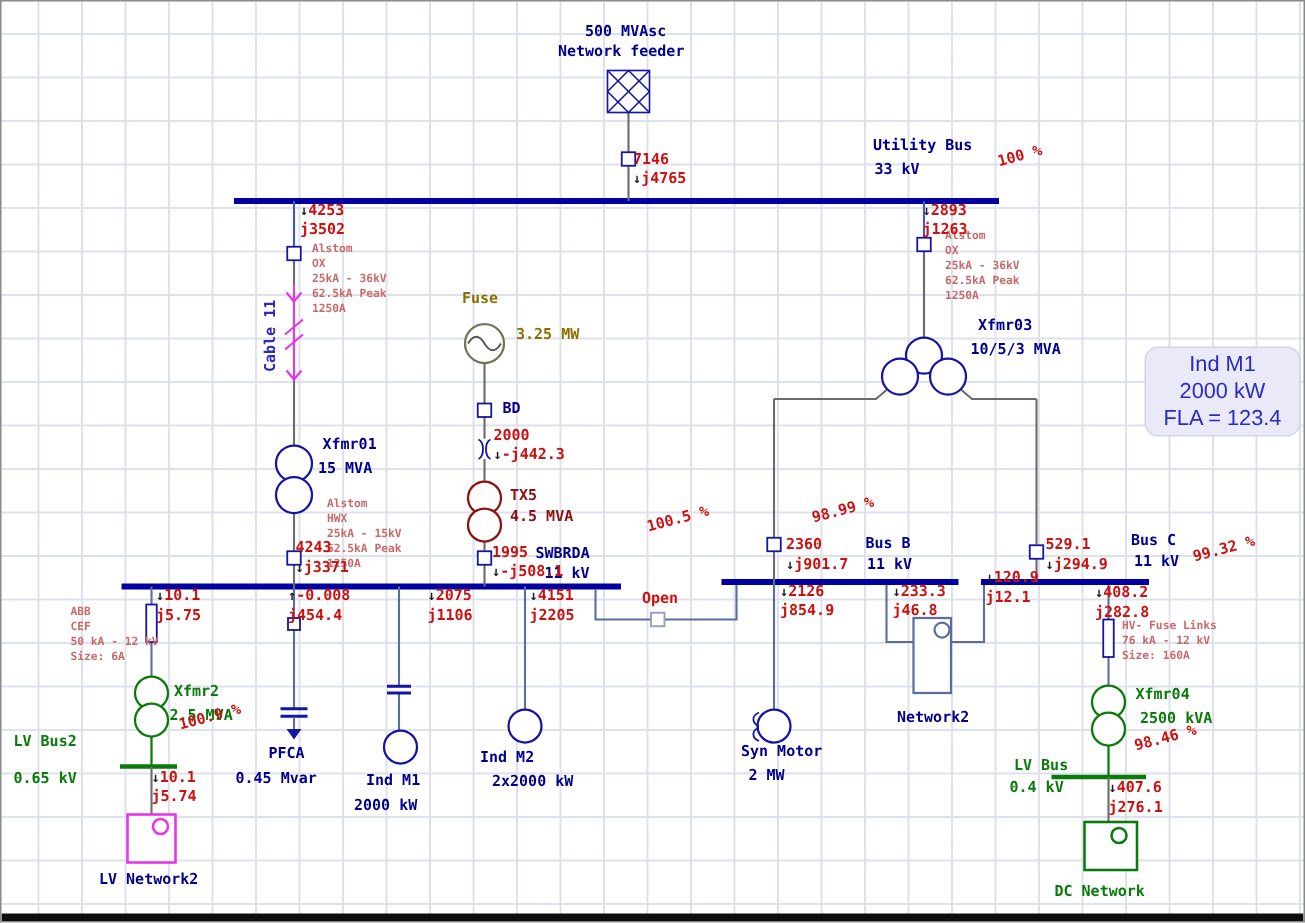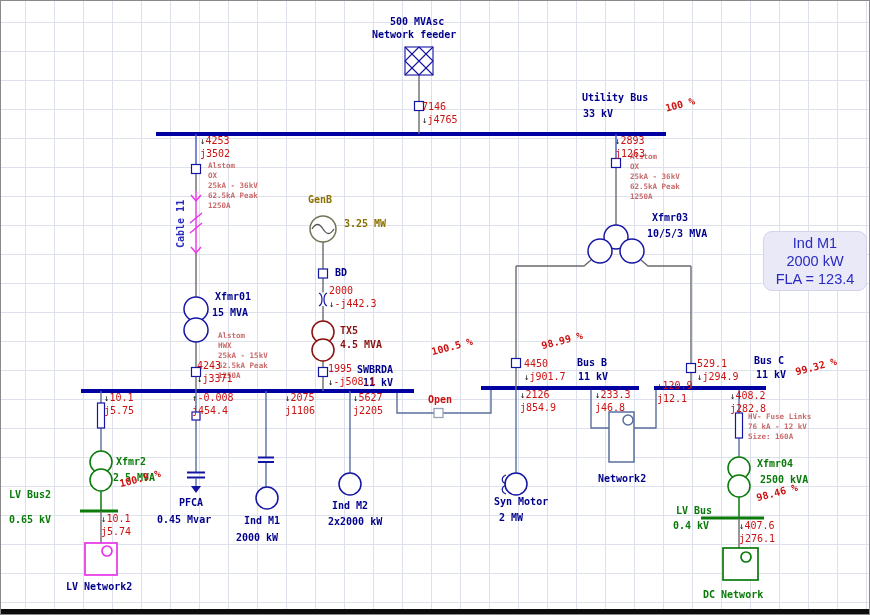--- a/index.html
+++ b/index.html
@@ -28,21 +28,21 @@
   .nvl{stroke:#1515a3;stroke-width:1.2;fill:none}
   .gst{stroke:#737355;stroke-width:1.5;fill:#fff}
   .hatch{stroke:#1515a3;stroke-width:1.1}
   .lbl{position:absolute;font-size:10px;font-weight:bold;color:#00008b;white-space:nowrap;line-height:11px}
   .grn{color:#0a7a0a}
   .olv{color:#8b7000}
   .drd{color:#8b1010}
   .redb{color:#cc1111}
   .pct{position:absolute;font-size:10px;font-weight:bold;color:#cc1111;white-space:nowrap;transform:rotate(-15deg)}
   .vlabel{position:absolute;font-size:10px;font-weight:bold;color:#2a2ac0;white-space:nowrap;transform:rotate(-90deg);transform-origin:0 0}
-  .flow{position:absolute;font-size:10px;font-weight:normal;color:#cc1111;white-space:nowrap;line-height:11.5px}
+  .flow{position:absolute;font-size:10px;font-weight:bold;color:#cc1111;white-space:nowrap;line-height:11.5px}
   .arr{color:#1a1a1a;font-size:9px}
   .dev{position:absolute;font-size:7.5px;font-weight:bold;color:#c96a6a;white-space:nowrap;line-height:10px}
   .infobox{position:absolute;left:762px;top:230px;width:102px;height:58px;background:#e9e9f8;
     border:1px solid #d3d3ea;border-radius:9px;display:flex;flex-direction:column;align-items:center;
     justify-content:center;font-family:"Liberation Sans",sans-serif;font-size:14.5px;color:#2a2ac0;line-height:18px}
   .edge{position:absolute;left:0;bottom:0;width:100%;height:5px;background:#0d0d0d}
 </style>
 </head>
 <body>
 
@@ -259,21 +259,21 @@
 <div class="lbl" style="left:371px;top:28px">Network feeder</div>
 
 <div class="lbl" style="left:581px;top:91px">Utility Bus</div>
 <div class="lbl" style="left:582px;top:107px">33 kV</div>
 <div class="pct" style="left:664px;top:98px">100 %</div>
 
 <div class="vlabel" style="left:174px;top:247px">Cable 11</div>
 <div class="lbl" style="left:214px;top:290px">Xfmr01</div>
 <div class="lbl" style="left:211px;top:306px">15 MVA</div>
 
-<div class="lbl olv" style="left:307px;top:193px">GenB</div>
+<div class="lbl olv" style="left:307px;top:193px">Fuse</div>
 <div class="lbl olv" style="left:343px;top:217px">3.25 MW</div>
 <div class="lbl" style="left:334px;top:266px">BD</div>
 <div class="lbl drd" style="left:339px;top:324px">TX5</div>
 <div class="lbl drd" style="left:339px;top:338px">4.5 MVA</div>
 
 <div class="lbl" style="left:356px;top:363px">SWBRDA</div>
 <div class="lbl" style="left:362px;top:376px">11 kV</div>
 <div class="pct" style="left:430px;top:340px">100.5 %</div>
 
 <div class="lbl redb" style="left:427px;top:393px">Open</div>
@@ -290,21 +290,21 @@
 <div class="pct" style="left:794px;top:360px">99.32 %</div>
 
 <div class="lbl" style="left:493px;top:495px">Syn Motor</div>
 <div class="lbl" style="left:498px;top:511px">2 MW</div>
 <div class="lbl" style="left:597px;top:472px">Network2</div>
 
 <div class="lbl" style="left:178px;top:496px">PFCA</div>
 <div class="lbl" style="left:156px;top:513px">0.45 Mvar</div>
 <div class="lbl" style="left:243px;top:514px">Ind M1</div>
 <div class="lbl" style="left:235px;top:531px">2000 kW</div>
-<div class="lbl" style="left:331px;top:499px">Ind M2</div>
+<div class="lbl" style="left:319px;top:499px">Ind M2</div>
 <div class="lbl" style="left:327px;top:515px">2x2000 kW</div>
 
 <div class="lbl grn" style="left:115px;top:455px">Xfmr2</div>
 <div class="lbl grn" style="left:112px;top:471px">2.5 MVA</div>
 <div class="pct" style="left:118px;top:472px">100.9 %</div>
 <div class="lbl grn" style="left:8px;top:488px">LV Bus2</div>
 <div class="lbl grn" style="left:8px;top:513px">0.65 kV</div>
 <div class="lbl" style="left:65px;top:580px">LV Network2</div>
 
 <div class="lbl grn" style="left:756px;top:457px">Xfmr04</div>
@@ -328,20 +328,26 @@
       <div>62.5kA Peak</div>
   <div>1250A</div>
 </div>
 <div class="dev" style="left:217px;top:330px">
   <div>Alstom</div>
       <div>HWX</div>
   <div>25kA - 15kV</div>
       <div>62.5kA Peak</div>
   <div>1250A</div>
 </div>
+<div class="dev" style="left:46px;top:402px">
+  <div>ABB</div>
+      <div>CEF</div>
+  <div>50 kA - 12 kV</div>
+      <div>Size: 6A</div>
+</div>
 <div class="dev" style="left:747px;top:411px">
   <div>HV- Fuse Links</div>
       <div>76 kA - 12 kV</div>
   <div>Size: 160A</div>
 </div>
 
 <div class="flow" style="left:421px;top:100px">
   <div><span class="arr"></span><span>7146</span></div>
   <div><span class="arr">↓</span><span>j4765</span></div>
 </div>
@@ -371,25 +377,25 @@
 </div>
 <div class="flow" style="left:191px;top:391px">
   <div><span class="arr">↑</span><span>-0.008</span></div>
   <div><span class="arr"></span><span>j454.4</span></div>
 </div>
 <div class="flow" style="left:284px;top:391px">
   <div><span class="arr">↓</span><span>2075</span></div>
   <div><span class="arr"></span><span>j1106</span></div>
 </div>
 <div class="flow" style="left:352px;top:391px">
-  <div><span class="arr">↓</span><span>5627</span></div>
+  <div><span class="arr">↓</span><span>4151</span></div>
   <div><span class="arr"></span><span>j2205</span></div>
 </div>
 <div class="flow" style="left:523px;top:357px">
-  <div><span class="arr"></span><span>4450</span></div>
+  <div><span class="arr"></span><span>2360</span></div>
   <div><span class="arr">↓</span><span>j901.7</span></div>
 </div>
 <div class="flow" style="left:519px;top:388px">
   <div><span class="arr">↓</span><span>2126</span></div>
   <div><span class="arr"></span><span>j854.9</span></div>
 </div>
 <div class="flow" style="left:594px;top:388px">
   <div><span class="arr">↓</span><span>233.3</span></div>
   <div><span class="arr"></span><span>j46.8</span></div>
 </div>

